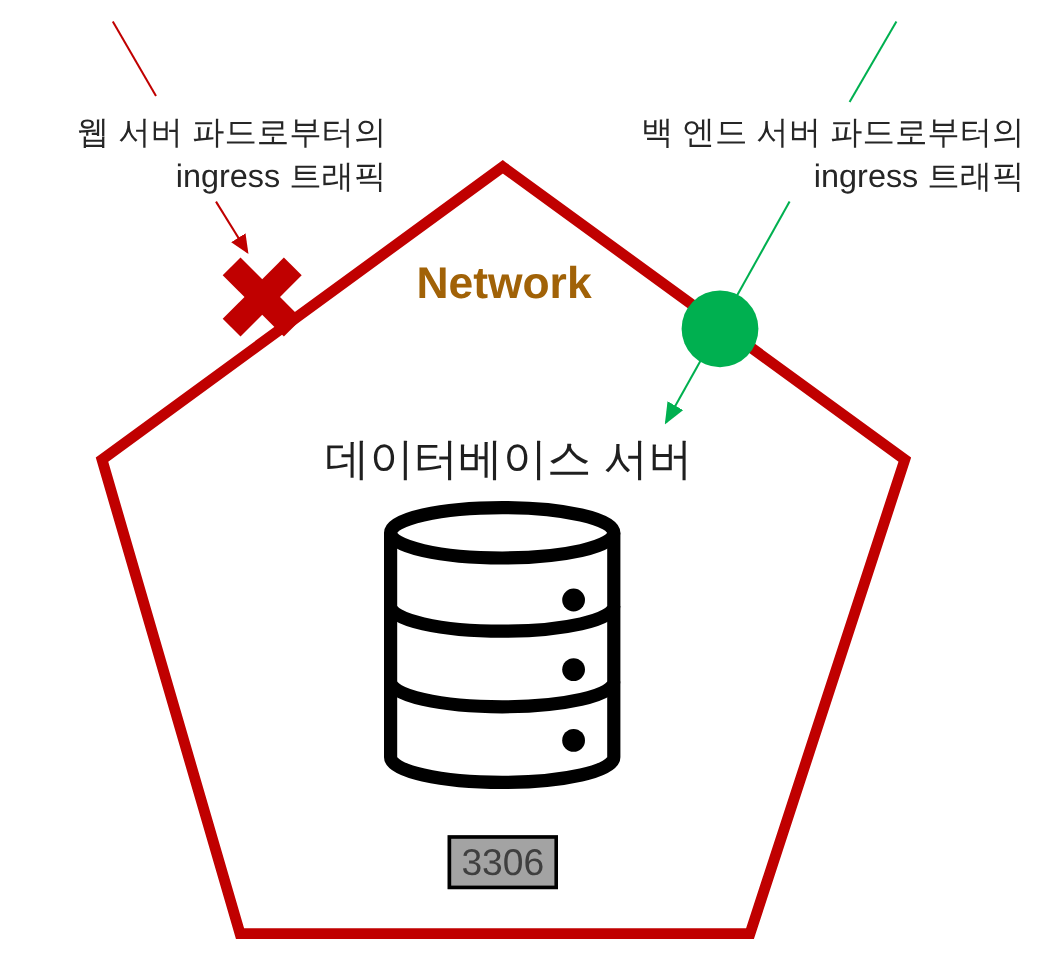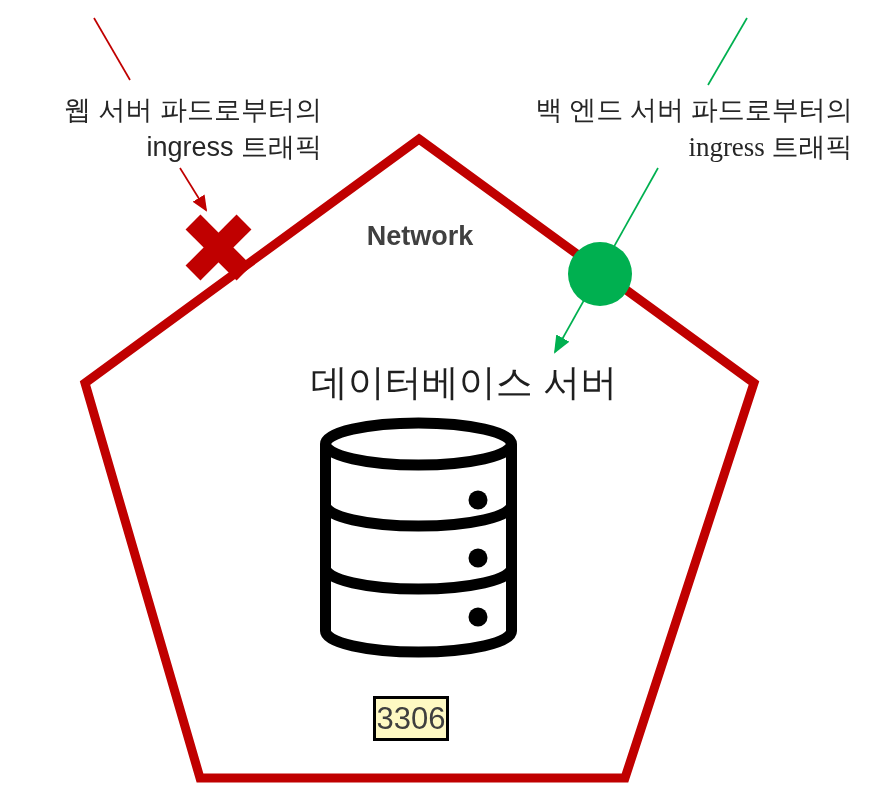--- a/index.html
+++ b/index.html
@@ -28,45 +28,44 @@
     transform: translateX(-50%);
     white-space: nowrap;
     color: #262626;
   }
   .annotation {
     top: 92px;
     font-size: 27px;
     line-height: 37px;
   }
   .annotation-web  { left: 193px; }
-  .annotation-back { left: 694px; font-family: Liberation Serif, serif; }
+  .annotation-back { left: 694px; }
   .network-policy {
     left: 420px;
     top: 216px;
-    font-size: 27px;
+    font-size: 37px;
     line-height: 40px;
     font-weight: 600;
-    color: #404040;
+    color: #a16207;
   }
   .db-label {
     left: 424px;
     top: 361px;
     font-size: 37px;
     line-height: 44px;
     color: #1f1f1f;
-    margin-left: 40px;
   }
   .port-badge {
     position: absolute;
     left: 373px;
     top: 696px;
-    width: 76px;
+    width: 92px;
     height: 45px;
     box-sizing: border-box;
-    background: #fef9c3;
+    background: #a3a3a3;
     border: 3px solid #000000;
     display: flex;
     align-items: center;
     justify-content: center;
     font-size: 31px;
     color: #3f3f3f;
   }
 </style>
 </head>
 <body>

